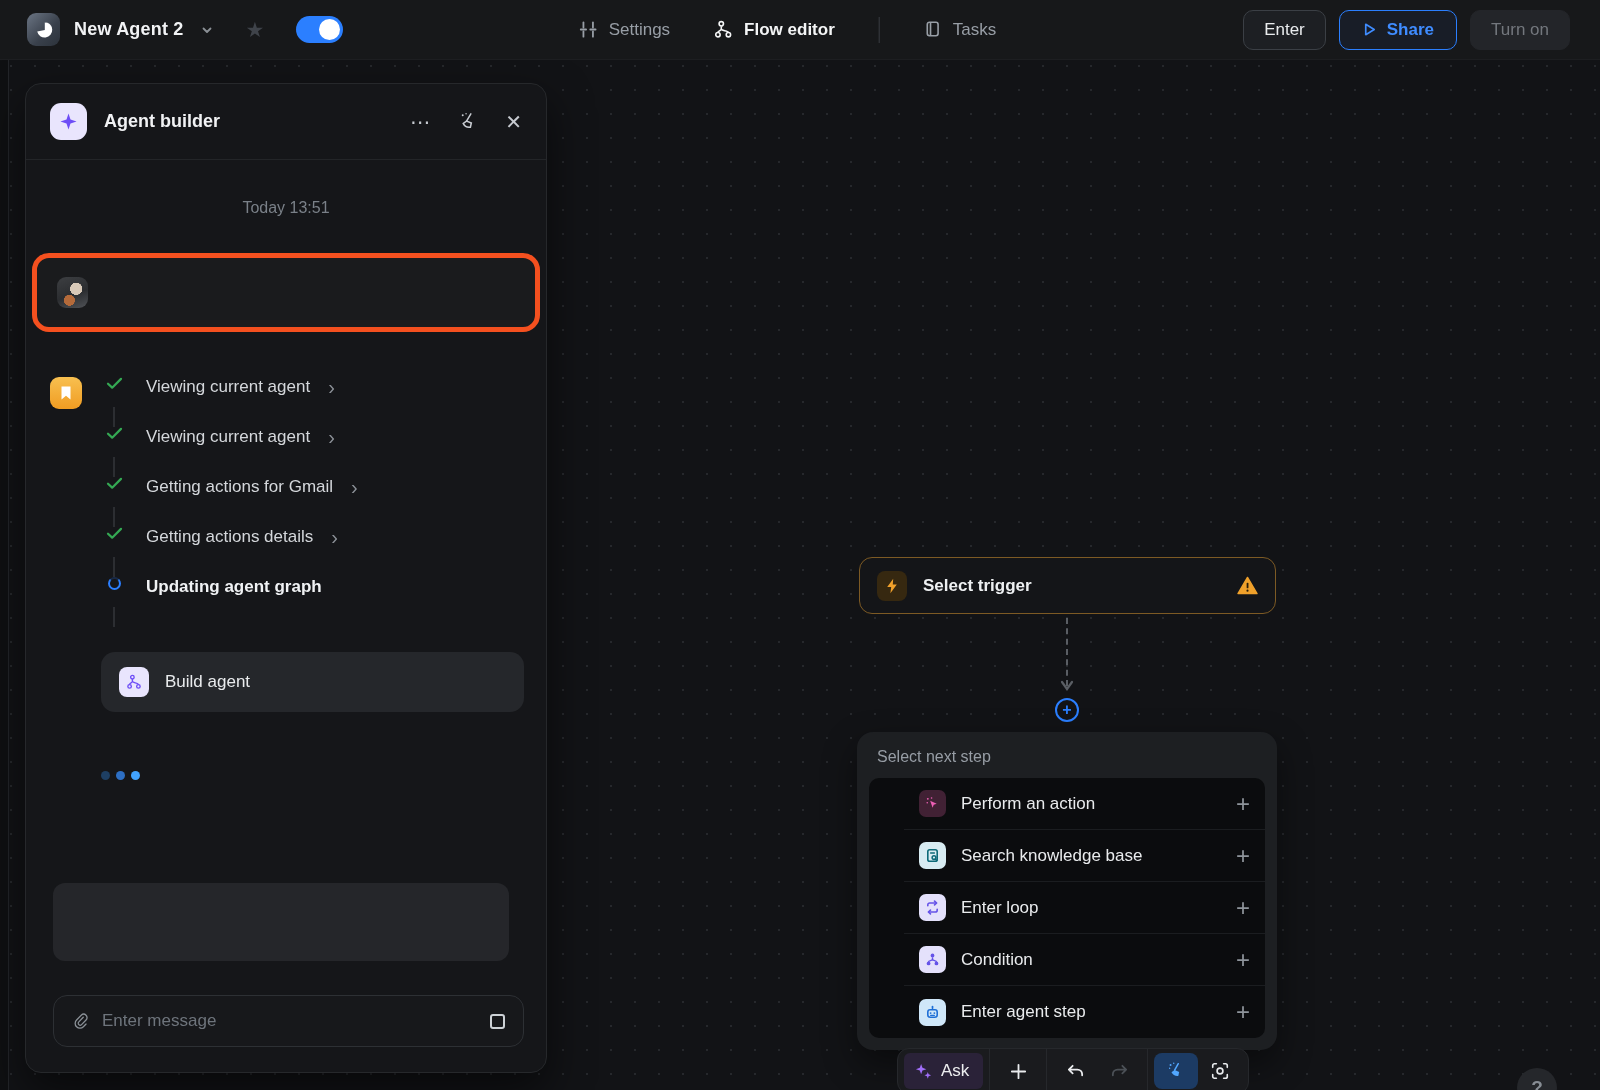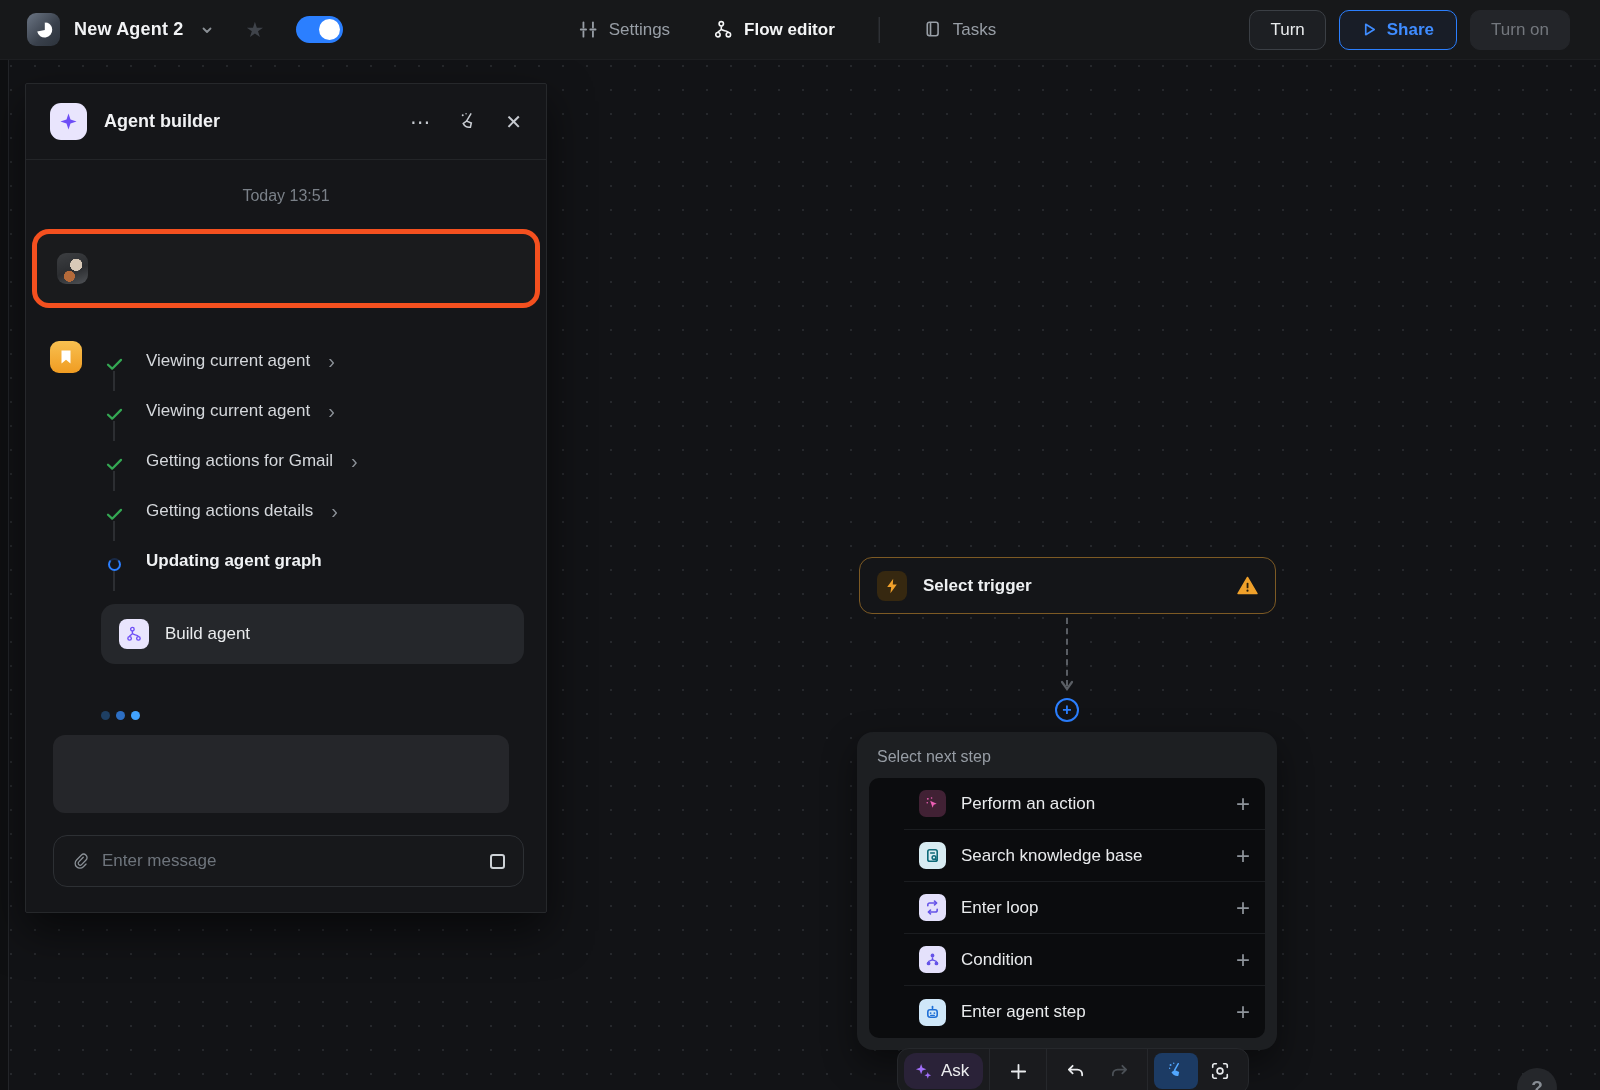--- a/index.html
+++ b/index.html
@@ -83,37 +83,37 @@
   .ic-condition { background:#e4e1fb; }
   .ic-agent     { background:#cfe7f9; }
 
   
   .flow-toolbar { position:absolute; left:888px; top:988px; height:46px;
                   background:#1a1b1e; border:1px solid #26282c; border-radius:12px;
                   display:flex; align-items:stretch; overflow:hidden; }
   .tb-sec { display:flex; align-items:center; padding:0 6px; }
   .tb-div { width:1px; background:#26282c; }
   .ask-btn { display:flex; align-items:center; gap:8px; background:#2a2238;
-             border-radius:12px; height:36px; padding:0 14px 0 10px; cursor:pointer; }
+             border-radius:6px; height:36px; padding:0 14px 0 10px; cursor:pointer; }
   .ask-label { color:#ecedef; font-size:17px; }
   .tb-btn { width:44px; height:36px; display:flex; align-items:center;
             justify-content:center; cursor:pointer; border-radius:8px; }
   .tb-btn.active-blue { background:#1c3b64; }
 
   
   .help-btn { position:absolute; left:1508px; top:1008px; width:40px; height:40px;
               border-radius:50%; background:#25272b; color:#878d94; font-size:19px;
               font-weight:700; display:flex; align-items:center; justify-content:center;
               cursor:pointer; }
 
   
-  .panel { position:absolute; left:25px; top:83px; width:522px; height:830px;
-           background:#151619; border:1px solid #26282b; border-radius:2px;
+  .panel { position:absolute; left:25px; top:83px; width:522px; height:990px;
+           background:#151619; border:1px solid #26282b; border-radius:16px;
            z-index:20; display:flex; flex-direction:column;
-           box-shadow:0 18px 44px rgba(0,0,0,.55); }
+           box-shadow:0 18px 44px rgba(0,0,0,.55);gap:12px; }
   .panel-header { height:76px; display:flex; align-items:center; padding:0 24px;
                   border-bottom:1px solid #232528; flex:none; }
   .panel-icon { width:37px; height:37px; border-radius:11px; background:#e9e5fd;
                 display:flex; align-items:center; justify-content:center; }
   .panel-title { color:#f1f2f4; font-size:18px; font-weight:700; margin-left:17px; }
   .panel-header-actions { margin-left:auto; display:flex; align-items:center; gap:27px; }
   .hdr-ic { color:#c7cbd1; font-size:20px; cursor:pointer; display:flex;
             align-items:center; }
   .timestamp { text-align:center; color:#7a8088; font-size:16px; margin-top:27px;
                flex:none; }
@@ -126,21 +126,21 @@
               radial-gradient(circle at 40% 75%, #b46a3a 0 18%, transparent 19%),
               linear-gradient(160deg,#3d3f42 0%,#2b2d30 55%,#505357 100%); }
   .msg-text { color:#d8dbdf; font-size:17px; line-height:37px; margin-left:20px;
               letter-spacing:.1px; }
 
   .steps-section { display:flex; padding:0 24px; margin-top:33px; flex:none; }
   .bookmark-badge { width:32px; height:32px; border-radius:9px; flex:none;
                     background:linear-gradient(180deg,#f8c050 0%,#f09c22 100%);
                     display:flex; align-items:center; justify-content:center; }
   .steps-list { margin-left:22px; }
-  .step-row { display:flex; align-items:flex-end; height:30px; }
+  .step-row { display:flex; align-items:flex-start; height:30px; }
   .step-state { width:20px; display:flex; justify-content:center; }
   .step-label { color:#d4d7db; font-size:17px; margin-left:22px; }
   .step-label.current { color:#f0f2f4; font-weight:600; }
   .step-chevron { color:#8b9097; font-size:20px; margin-left:18px; line-height:1;
                   cursor:pointer; }
   .step-conn { width:2px; height:20px; background:#2c2e32; margin-left:9px; }
   .spinner { width:13px; height:13px; border-radius:50%; border:2.5px solid #2b7fff;
              border-top-color:rgba(43,127,255,.2); }
 
   .build-card { margin:13px 22px 0 75px; height:60px; background:#25272b;
@@ -221,21 +221,21 @@
     <div class="navitem">
       <svg width="18" height="18" viewBox="0 0 20 20">
         <rect x="4" y="2.5" width="12" height="15" rx="2.4" stroke="#989ea6" stroke-width="1.8" fill="none"></rect>
         <line x1="7.6" y1="2.5" x2="7.6" y2="17.5" stroke="#989ea6" stroke-width="1.8"></line>
       </svg>
       <span>Tasks</span>
     </div>
   </div>
 
   <div class="topbar-right">
-    <div class="btn btn-share">Turn</div>
+    <div class="btn btn-share">Enter</div>
     <div class="btn btn-test">
       <svg width="15" height="15" viewBox="0 0 16 16">
           <path d="M4 2.5 L13 8 L4 13.5 Z" fill="none" stroke="#3f8cff" stroke-width="1.8" stroke-linejoin="round"></path>
         </svg>
       <span>Share</span>
     </div>
     <div class="btn btn-turnon">Turn on</div>
   </div>
 </div>
 

